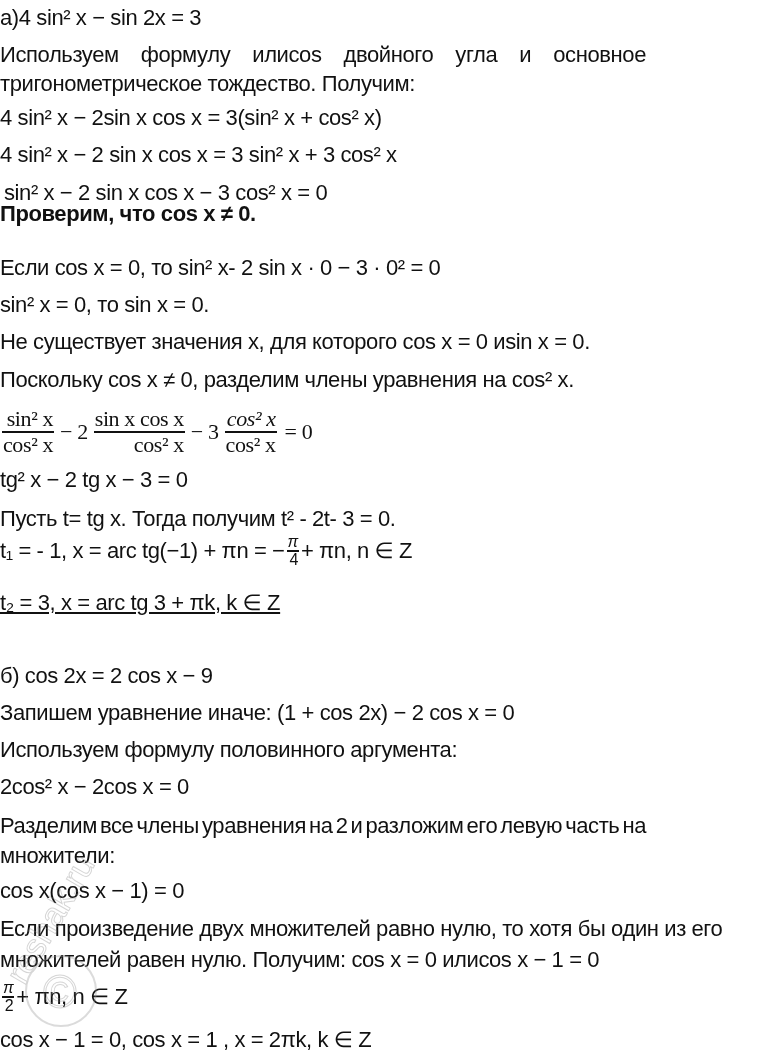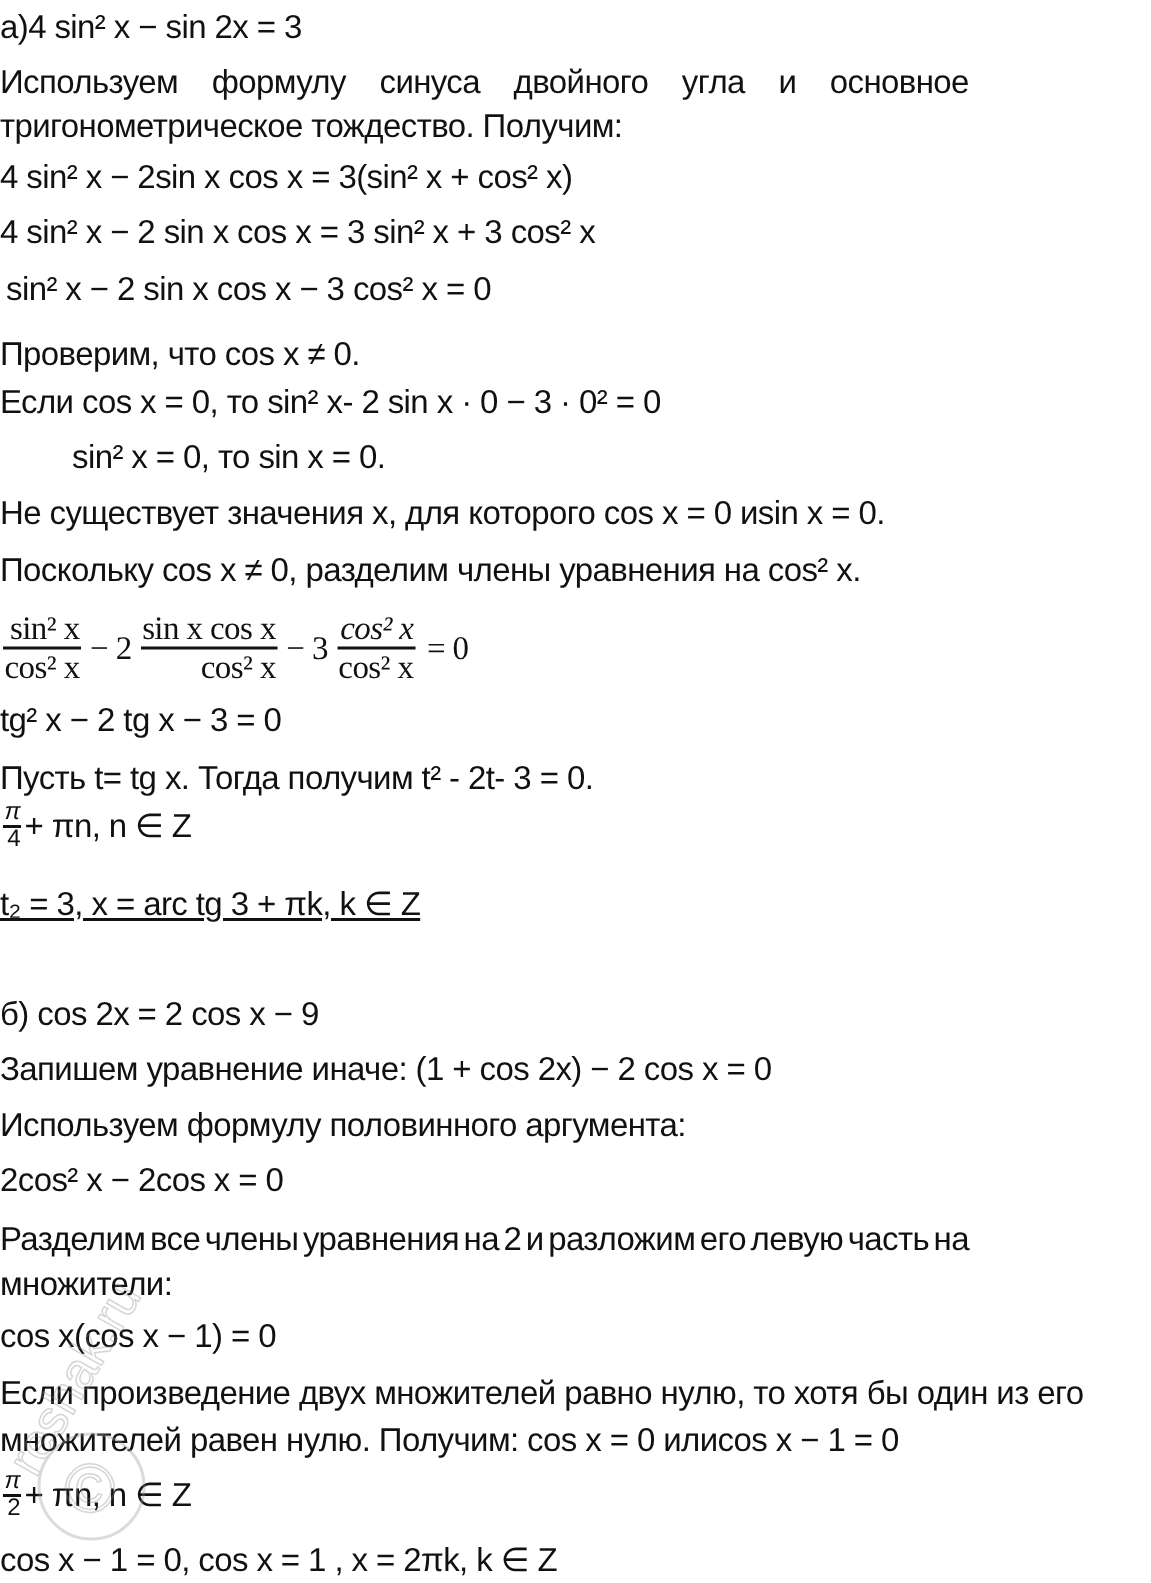--- a/index.html
+++ b/index.html
@@ -41,34 +41,34 @@
   }
 </style>
 </head>
 <body>
 
 <div class="line" style="top:5px;">а)4 sin² x − sin 2x = 3</div>
 
 <div class="line justify" style="top:42px;">
   <span>Используем</span>
   <span>формулу</span>
-  <span>синуса</span>
+  <span>илиcos</span>
   <span>двойного</span>
   <span>угла</span>
   <span>и</span>
   <span>основное</span>
 </div>
 <div class="line" style="top:71px;">тригонометрическое тождество. Получим:</div>
 
 <div class="line" style="top:105px;">4 sin² x − 2sin x cos x = 3(sin² x + cos² x)</div>
 <div class="line" style="top:142px;">4 sin² x − 2 sin x cos x = 3 sin² x + 3 cos² x</div>
 <div class="line" style="top:180px; left:4px;">sin² x − 2 sin x cos x − 3 cos² x = 0</div>
-<div class="line" style="top:223px;">Проверим, что cos x ≠ 0.</div>
+<div class="line" style="top:201px;font-weight:bold;">Проверим, что cos x ≠ 0.</div>
 <div class="line" style="top:255px;">Если cos x = 0, то sin² x- 2 sin x · 0 − 3 · 0² = 0</div>
-<div class="line" style="top:292px;padding-left:48px;">sin² x = 0, то sin x = 0.</div>
+<div class="line" style="top:292px;">sin² x = 0, то sin x = 0.</div>
 <div class="line" style="top:329px;">Не существует значения x, для которого cos x = 0 иsin x = 0.</div>
 <div class="line" style="top:367px;">Поскольку cos x ≠ 0, разделим члены уравнения на  cos² x.</div>
 
 <div class="line" style="top:407px; display:flex; align-items:center; font-family:'Liberation Serif','DejaVu Serif',serif;">
   <span class="frac">
     <span class="num">sin² x</span>
     <span class="bar"></span>
     <span class="den">cos² x</span>
   </span>
   <span style="margin:0 4px;">− 2</span>
@@ -83,20 +83,21 @@
     <span class="bar"></span>
     <span class="den">cos² x</span>
   </span>
   <span style="margin-left:6px;">= 0</span>
 </div>
 
 <div class="line" style="top:467px;">tg² x − 2 tg x − 3 = 0</div>
 <div class="line" style="top:506px;">Пусть t= tg x. Тогда получим t² - 2t- 3 = 0.</div>
 
 <div class="line" style="top:534px; display:flex; align-items:center;">
+  <span>t₁ = - 1, x = arc tg(−1) + πn = −</span>
   <span class="frac small-frac">
     <span class="num it">π</span>
     <span class="bar"></span>
     <span class="den">4</span>
   </span>
   <span>+ πn, n ∈  Z</span>
 </div>
 
 <div class="line" style="top:590px;text-decoration:underline;">t₂ = 3, x = arc tg 3 + πk, k ∈  Z</div>
 

